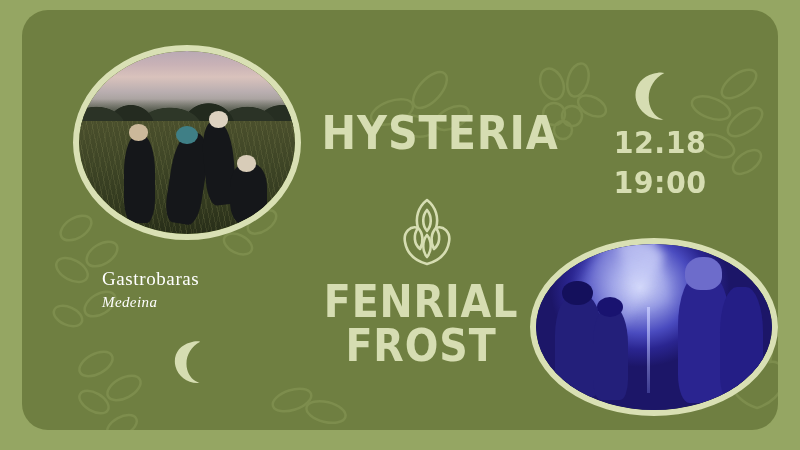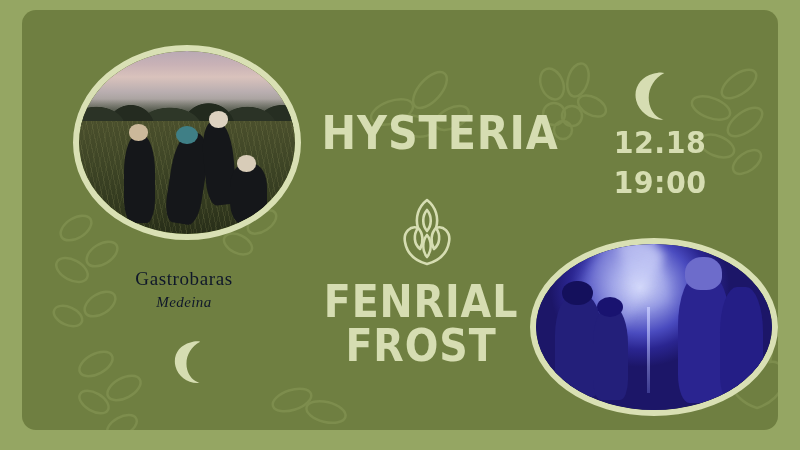--- a/index.html
+++ b/index.html
@@ -16,21 +16,21 @@
     font-family: "Liberation Sans", sans-serif;
   }
   
   #panel {
     position: absolute;
     left: 22px;
     top: 10px;
     width: 756px;
     height: 420px;
     background: #6f7f41;
-    border-radius: 14px;
+    border-radius: 26px;
     overflow: hidden;
   }
   
   .bg-deco {
     position: absolute;
     inset: 0;
     pointer-events: none;
   }
   .bg-deco svg { position: absolute; }
   
@@ -162,25 +162,24 @@
     color: #d6ddb2;
     font-family: "DejaVu Sans", sans-serif;
     font-weight: 700;
     font-size: 31px;
     line-height: 1.28;
     letter-spacing: 0.5px;
     transform: scaleX(0.92);
   }
   .venue-block {
     position: absolute;
-    left: 67px;
+    left: 80px;
     top: 258px;
     width: 190px;
-    text-align: center;
-    color: #0f172a;
+    color: #ffffff;
     font-family: "Liberation Serif", serif;
   }
   .venue-line1 {
     display: block;
     font-size: 19px;
     letter-spacing: 0.6px;
   }
   .venue-line2 {
     display: block;
     font-style: italic;

